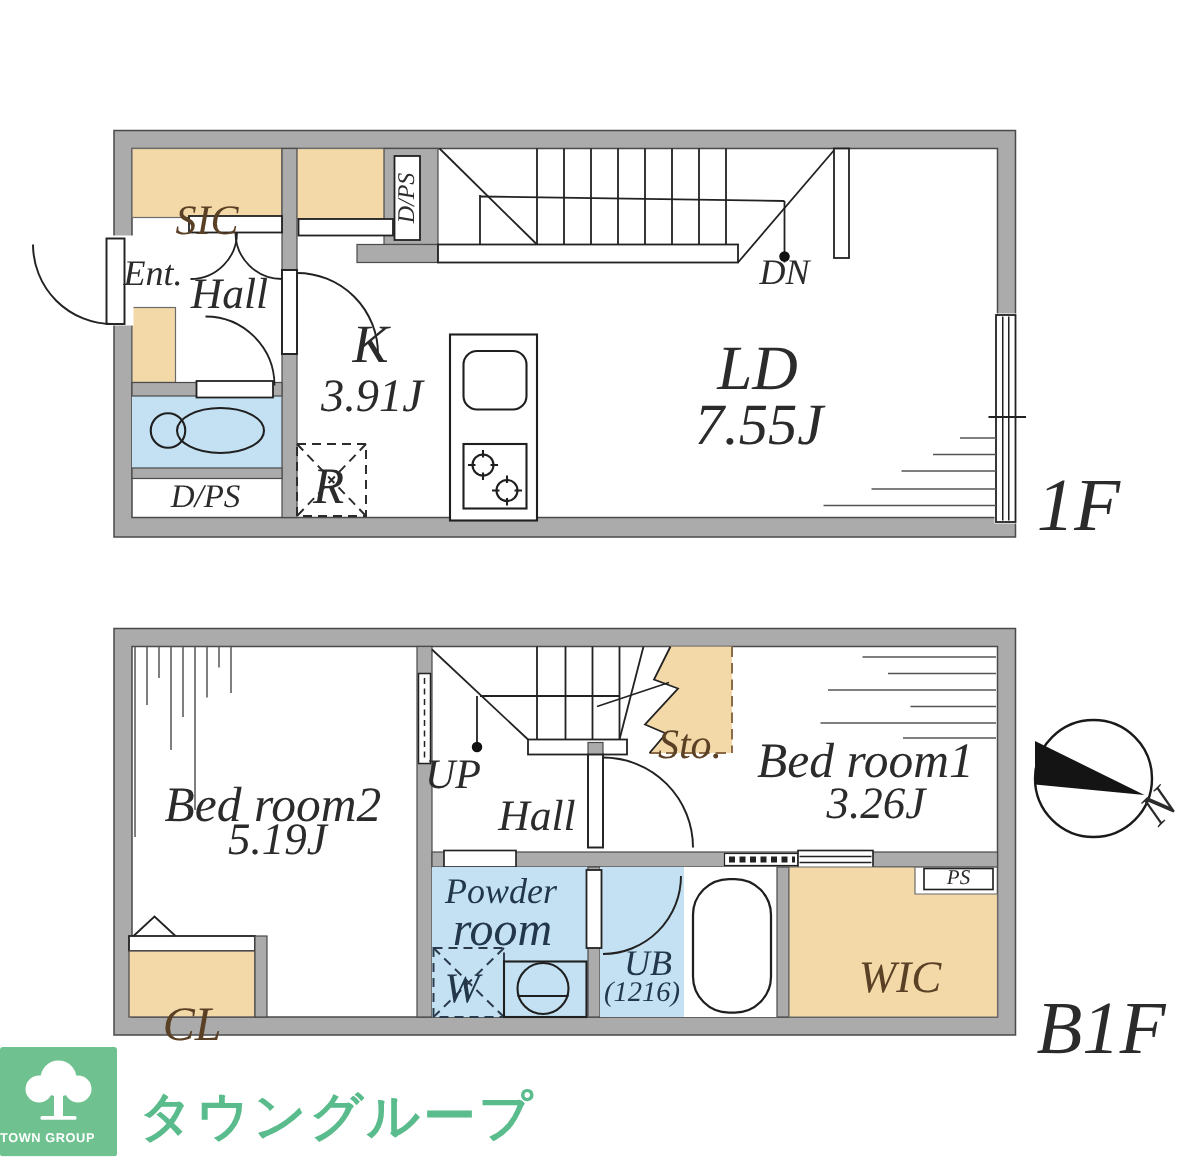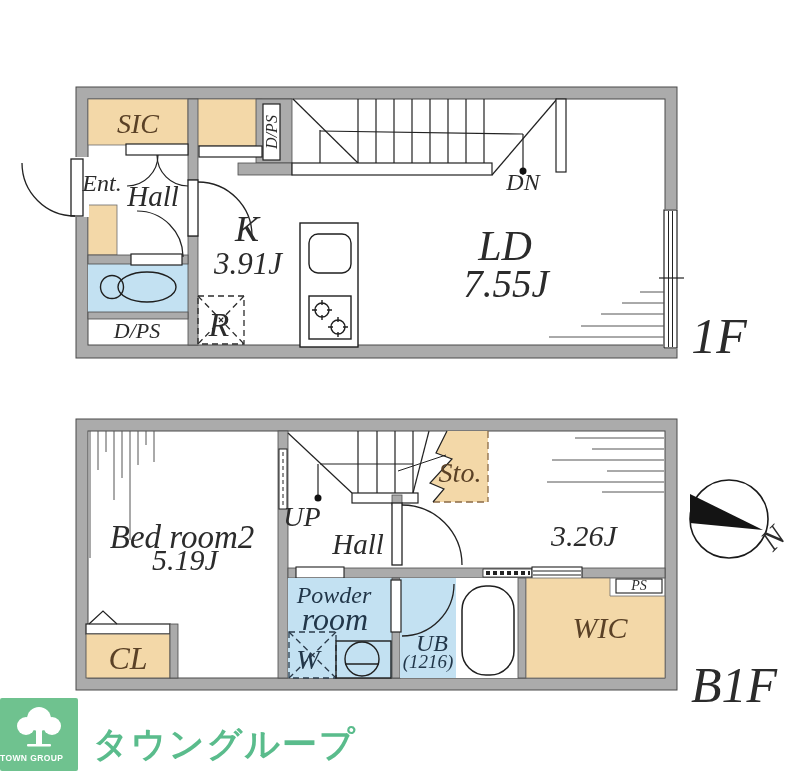--- a/index.html
+++ b/index.html
@@ -1,21 +1,21 @@
 <!DOCTYPE html>
 <html><head>
 <meta charset="utf-8">
 <style>
   html,body{margin:0;padding:0;background:#fff;}
   #canvas{position:relative;width:800px;height:771px;background:#ffffff;
           font-family:"Liberation Serif",serif;overflow:hidden;}
   #plan-svg{position:absolute;left:0;top:0;}
   .lbl{position:absolute;font-style:italic;color:#2b2b2b;line-height:1;
        white-space:nowrap;text-align:center;}
-  .brown{color:#5a4126;}
+  .brown{color:#5a4126;margin-top:24px;}
   .navy{color:#22374a;}
   .rot90{transform:rotate(-90deg);}
   .rot45{transform:rotate(-45deg);}
   .logo-tg{position:absolute;left:0;top:753px;width:78px;text-align:left;color:#ffffff;
            font-family:"Liberation Sans",sans-serif;font-weight:bold;font-size:8.5px;
            letter-spacing:.4px;}
   .tagline{position:absolute;left:97px;top:705px;font-family:"Liberation Sans",sans-serif;
            font-weight:bold;font-size:15px;color:#74c49e;letter-spacing:1px;}
   .company{position:absolute;left:93px;top:721px;font-family:"Liberation Sans",sans-serif;
            font-weight:bold;font-size:35px;color:#5abc8c;letter-spacing:2px;}
@@ -209,20 +209,21 @@
   <span class="lbl" style="left:92px;top:320px;width:90px;font-size:22px">D/PS</span>
   <span class="lbl" style="left:194px;top:308px;width:50px;font-size:34px">R</span>
   <span class="lbl" style="left:684px;top:311px;width:70px;font-size:50px">1F</span>
 
   <span class="lbl" style="left:82px;top:521px;width:200px;font-size:33px">Bed room2</span>
   <span class="lbl" style="left:115px;top:545px;width:140px;font-size:30px">5.19J</span>
   <span class="lbl brown" style="left:88px;top:642px;width:80px;font-size:32px">CL</span>
   <span class="lbl" style="left:272px;top:503px;width:60px;font-size:28px">UP</span>
   <span class="lbl" style="left:313px;top:530px;width:90px;font-size:29px">Hall</span>
   <span class="lbl brown" style="left:420px;top:459px;width:80px;font-size:28px">Sto.</span>
+  <span class="lbl" style="left:477px;top:492px;width:200px;font-size:33px">Bed room1</span>
   <span class="lbl" style="left:514px;top:521px;width:140px;font-size:30px">3.26J</span>
   <span class="lbl navy" style="left:289px;top:583px;width:90px;font-size:24px">Powder</span>
   <span class="lbl navy" style="left:290px;top:603px;width:90px;font-size:32px">room</span>
   <span class="lbl navy" style="left:288px;top:646px;width:40px;font-size:28px">W</span>
   <span class="lbl navy" style="left:402px;top:631px;width:60px;font-size:24px">UB</span>
   <span class="lbl navy" style="left:388px;top:652px;width:80px;font-size:19px">(1216)</span>
   <span class="lbl brown" style="left:555px;top:613px;width:90px;font-size:30px">WIC</span>
   <span class="lbl" style="left:619px;top:579px;width:40px;font-size:14px">PS</span>
   <span class="lbl" style="left:682px;top:660px;width:104px;font-size:50px">B1F</span>
   <span class="lbl rot45" style="left:753px;top:523px;width:40px;font-size:30px">N</span>

